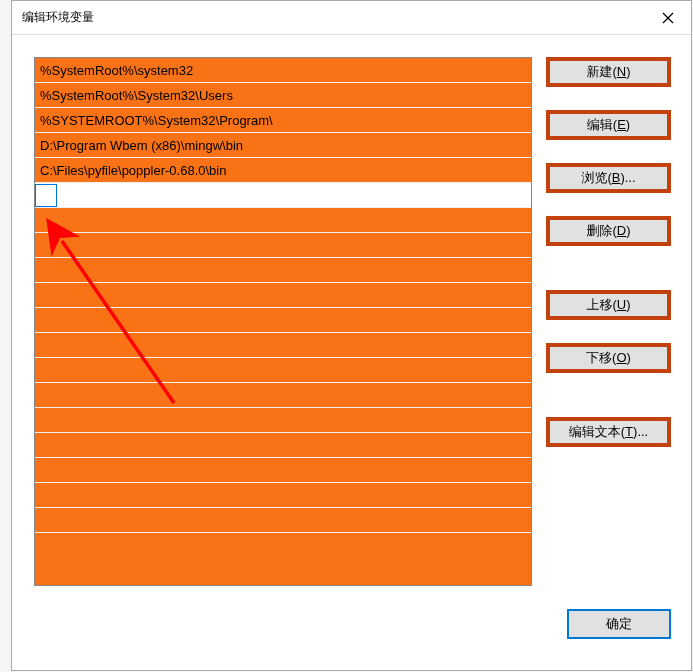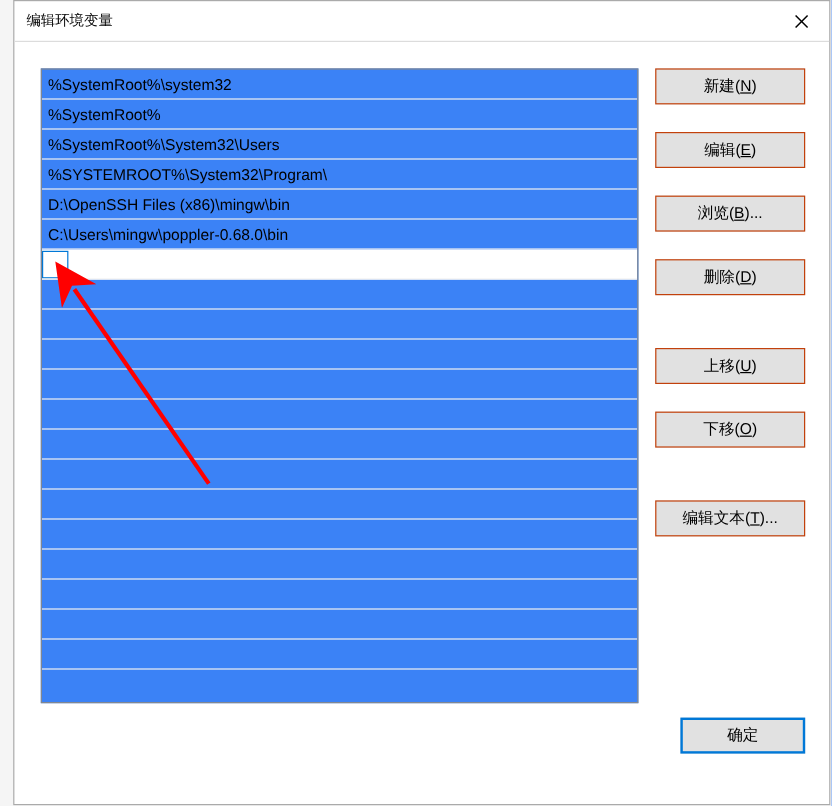--- a/index.html
+++ b/index.html
@@ -60,21 +60,21 @@
     }
     .main-area {
       flex: 1;
       display: flex;
       gap: 14px;
     }
     .listbox {
       width: 498px;
       height: 529px;
       border: 1px solid #828790;
-      background: #3b82f6;
+      background: #f97316;
       position: relative;
       overflow: hidden;
     }
     .list-row {
       height: 25px;
       line-height: 25px;
       padding-left: 5px;
       font-size: 13px;
       color: #000;
       border-bottom: 1px solid #f0f0f0;
@@ -102,39 +102,39 @@
       height: 25px;
       border-bottom: 1px solid #f0f0f0;
     }
     .button-col {
       width: 125px;
       display: flex;
       flex-direction: column;
     }
     .btn {
       height: 30px;
-      border: 1px solid #c2410c;
+      border: 4px solid #c2410c;
       background: #e1e1e1;
       font-size: 13px;
       color: #000;
       cursor: pointer;
       display: flex;
       align-items: center;
       justify-content: center;
       user-select: none;
     }
     .btn u {
       text-decoration: underline;
     }
     .spacer-23 { height: 23px; }
     .spacer-44 { height: 44px; }
     .footer {
       height: 52px;
       display: flex;
-      align-items: flex-start;
+      align-items: center;
       justify-content: flex-end;
       gap: 12px;
       padding-bottom: 0;
       padding-right: 0;
     }
     .footer .btn {
       width: 104px;
       height: 30px;
     }
     .footer .btn.primary {
@@ -160,25 +160,24 @@
         <line x1="1" y1="1" x2="11" y2="11" stroke="#000" stroke-width="1.2"></line>
         <line x1="11" y1="1" x2="1" y2="11" stroke="#000" stroke-width="1.2"></line>
       </svg>
     </div>
   </div>
 
   <div class="content">
     <div class="main-area">
       <div class="listbox">
         <div class="list-row">%SystemRoot%\system32</div>
-        <div class="list-row">%SystemRoot%</div>
         <div class="list-row">%SystemRoot%\System32\Users</div>
         <div class="list-row">%SYSTEMROOT%\System32\Program\</div>
-        <div class="list-row">D:\OpenSSH Files (x86)\mingw\bin</div>
-        <div class="list-row">C:\Users\mingw\poppler-0.68.0\bin</div>
+        <div class="list-row">D:\Program Wbem (x86)\mingw\bin</div>
+        <div class="list-row">C:\Files\pyfile\poppler-0.68.0\bin</div>
         <div class="list-row selected editing">
           <span class="edit-box"></span>
         </div>
         <div class="row-spacer"></div>
           <div class="row-spacer"></div>
           <div class="row-spacer"></div>
         <div class="row-spacer"></div>
           <div class="row-spacer"></div>
           <div class="row-spacer"></div>
         <div class="row-spacer"></div>

